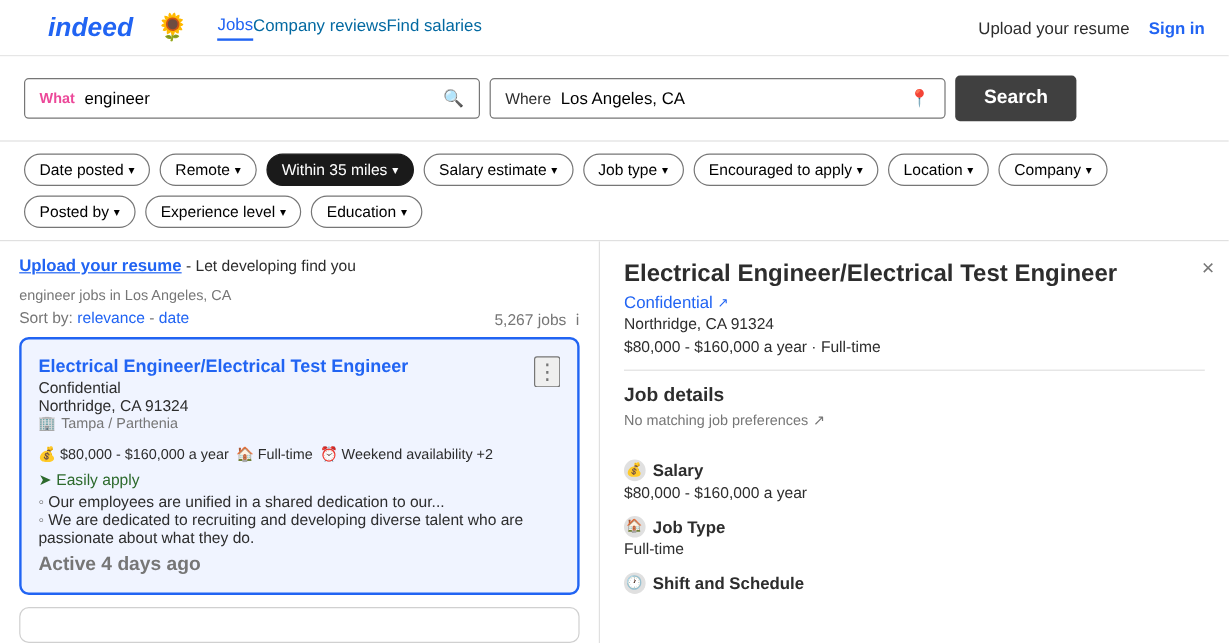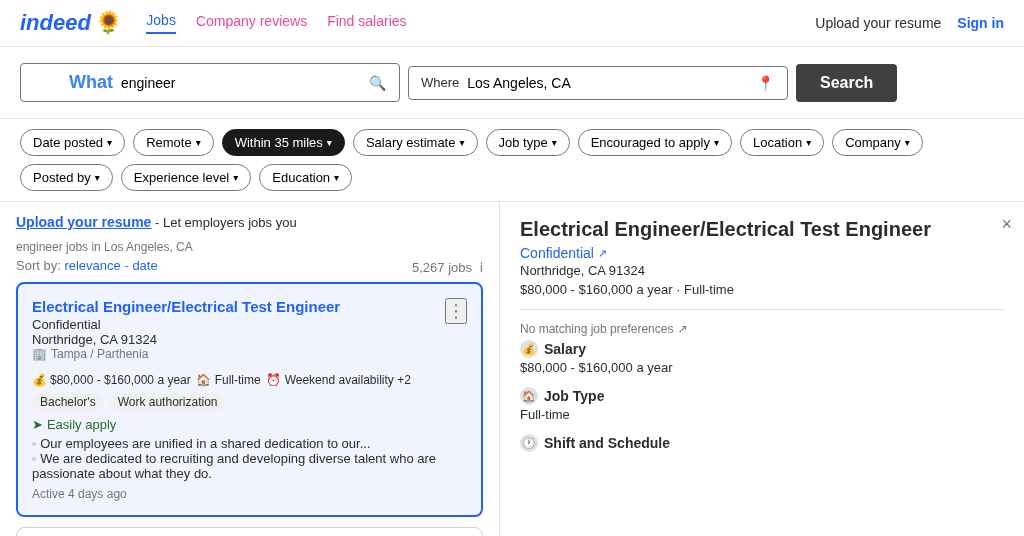--- a/index.html
+++ b/index.html
@@ -1,34 +1,34 @@
 <!DOCTYPE html>
 <html><head>
   <meta charset="utf-8">
   <style>
     * { box-sizing: border-box; margin: 0; padding: 0; }
     body { font-family: -apple-system, BlinkMacSystemFont, 'Segoe UI', Arial, sans-serif; font-size: 14px; background: #fff; color: #2d2d2d; }
 
     
     .header { display: flex; align-items: center; padding: 10px 20px; border-bottom: 1px solid #e0e0e0; background: #fff; gap: 24px; }
-    .logo { display: flex; align-items: center; gap: 4px; }
+    .logo { display: flex; align-items: center; gap: 19px; margin-left: 20px; }
     .logo-text { font-size: 22px; font-weight: 700; color: #2164f3; font-style: italic; }
     .logo-flower { font-size: 22px; }
-    .nav { display: flex; align-items: center; gap: 20px; }
-    .nav-item { font-size: 14px; color: #ec4899; cursor: pointer; padding-bottom: 4px; text-decoration: none; }
+    .nav { display: flex; align-items: center; }
+    .nav-item { font-size: 14px; color: #0369a1; cursor: pointer; padding-bottom: 4px; text-decoration: none; }
     .nav-item.active { color: #2164f3; border-bottom: 2px solid #2164f3; }
     .header-right { margin-left: auto; display: flex; align-items: center; gap: 16px; }
     .upload-resume-link { font-size: 14px; color: #2d2d2d; cursor: pointer; }
     .sign-in-btn { font-size: 14px; color: #2164f3; font-weight: 600; cursor: pointer; border: none; background: none; }
 
     
     .search-bar { background: #fff; padding: 16px 20px; border-bottom: 1px solid #e0e0e0; }
     .search-inputs { display: flex; align-items: center; gap: 8px; }
     .search-field { display: flex; align-items: center; border: 1px solid #767676; border-radius: 4px; padding: 8px 12px; gap: 8px; flex: 1; max-width: 380px; }
-    .search-field label { font-size: 18px; font-weight: 700; color: #3b82f6; white-space: nowrap; margin-left: 36px; }
+    .search-field label { font-size: 12px; font-weight: 700; color: #ec4899; white-space: nowrap; }
     .search-field input { border: none; outline: none; font-size: 14px; flex: 1; }
     .search-field .icon { color: #767676; }
     .where-field { display: flex; align-items: center; border: 1px solid #767676; border-radius: 4px; padding: 8px 12px; gap: 8px; flex: 1; max-width: 380px; }
     .where-field label { font-size: 13px; font-weight: 400; color: #2d2d2d; white-space: nowrap; }
     .where-field input { border: none; outline: none; font-size: 14px; flex: 1; }
     .search-btn { background: #404040; color: #fff; border: none; border-radius: 4px; padding: 10px 24px; font-size: 16px; font-weight: 600; cursor: pointer; white-space: nowrap; }
 
     
     .filters { padding: 10px 20px; display: flex; flex-wrap: wrap; gap: 8px; border-bottom: 1px solid #e0e0e0; }
     .filter-btn { border: 1px solid #767676; border-radius: 20px; padding: 5px 12px; font-size: 13px; cursor: pointer; background: #fff; display: flex; align-items: center; gap: 4px; }
@@ -54,36 +54,36 @@
     .company-name { font-size: 13px; color: #2d2d2d; }
     .location { font-size: 13px; color: #2d2d2d; }
     .company-source { font-size: 12px; color: #767676; display: flex; align-items: center; gap: 4px; margin-bottom: 6px; }
     .job-tags { display: flex; flex-wrap: wrap; gap: 6px; margin: 6px 0; }
     .job-tag { font-size: 12px; color: #2d2d2d; display: flex; align-items: center; gap: 3px; }
     .badge { background: #f0f0f0; border-radius: 12px; padding: 2px 8px; font-size: 12px; }
     .easy-apply { color: #2d6a2d; font-size: 13px; display: flex; align-items: center; gap: 4px; margin: 4px 0; }
     .job-desc { font-size: 13px; color: #2d2d2d; margin: 4px 0; }
     .job-desc ul { list-style: none; padding: 0; }
     .job-desc ul li::before { content: '◦ '; color: #767676; }
-    .active-date { font-size: 12px; color: #767676; margin-top: 6px; }
+    .active-date { font-size: 16px; color: #767676; margin-top: 6px; font-weight: bold; }
     .more-btn { color: #767676; cursor: pointer; font-size: 18px; }
 
     
     .right-panel { flex: 1; overflow-y: auto; padding: 16px 20px; position: relative; }
     .close-btn { position: absolute; top: 12px; right: 12px; cursor: pointer; font-size: 18px; color: #767676; border: none; background: none; }
     .detail-title { font-size: 20px; font-weight: 700; color: #2d2d2d; margin-bottom: 4px; }
     .detail-company { color: #2164f3; font-size: 14px; cursor: pointer; display: flex; align-items: center; gap: 4px; margin-bottom: 2px; }
     .detail-location { font-size: 13px; color: #2d2d2d; margin-bottom: 4px; }
     .detail-salary { font-size: 13px; color: #2d2d2d; margin-bottom: 5px; }
     .apply-area { display: flex; align-items: center; gap: 10px; margin-bottom: 16px; }
     .apply-btn { background: #2164f3; color: #fff; border: none; border-radius: 4px; padding: 10px 28px; font-size: 16px; font-weight: 600; cursor: pointer; }
     .save-btn { border: 1px solid #767676; border-radius: 50%; width: 36px; height: 36px; display: flex; align-items: center; justify-content: center; cursor: pointer; background: #fff; }
     .job-details-section { margin-bottom: 12px; }
     .section-title { font-size: 16px; font-weight: 700; margin-bottom: 4px; }
-    .no-match { font-size: 12px; color: #767676; display: flex; align-items: center; gap: 4px; margin-bottom: 4px; }
+    .no-match { font-size: 12px; color: #767676; display: flex; align-items: center; gap: 4px; margin-bottom: 26px; }
     .detail-row { margin-bottom: 12px; }
     .detail-row-label { font-size: 14px; font-weight: 700; margin-bottom: 2px; display: flex; align-items: center; gap: 6px; }
     .detail-row-value { font-size: 13px; color: #2d2d2d; }
     .divider { border: none; border-top: 1px solid #e0e0e0; margin: 12px 0; }
     .salary-icon, .jobtype-icon, .shift-icon { display: inline-block; width: 18px; height: 18px; background: #e0e0e0; border-radius: 50%; text-align: center; line-height: 18px; font-size: 11px; }
 
     
     .left-panel::-webkit-scrollbar, .right-panel::-webkit-scrollbar { width: 4px; }
     .left-panel::-webkit-scrollbar-thumb, .right-panel::-webkit-scrollbar-thumb { background: #c0c0c0; border-radius: 2px; }
   </style>
@@ -133,21 +133,21 @@
   <button class="filter-btn">Company <span class="chevron">▾</span></button>
   <button class="filter-btn">Posted by <span class="chevron">▾</span></button>
   <button class="filter-btn">Experience level <span class="chevron">▾</span></button>
   <button class="filter-btn">Education <span class="chevron">▾</span></button>
 </div>
 
 <div class="main">
 
   <div class="left-panel">
     <div class="upload-banner">
-      <span class="upload-link">Upload your resume</span><span class="upload-text"> - Let employers jobs you</span>
+      <span class="upload-link">Upload your resume</span><span class="upload-text"> - Let developing find you</span>
     </div>
     <div style="font-size:12px;color:#767676;margin-bottom:4px;">engineer jobs in Los Angeles, CA</div>
     <div class="results-info">
       <div style="font-size:13px;">
         <span>Sort by:</span>
         <span> </span>
         <span class="sort-link">relevance</span>
         <span> - </span>
         <span class="sort-link">date</span>
       </div>
@@ -177,24 +177,20 @@
         </span>
         <span class="job-tag">
           <span>🏠</span>
           <span>Full-time</span>
         </span>
         <span class="job-tag">
           <span>⏰</span>
           <span>Weekend availability +2</span>
         </span>
       </div>
-      <div class="job-tags">
-        <span class="badge">Bachelor's</span>
-        <span class="badge">Work authorization</span>
-      </div>
       <div class="easy-apply">
         <span>➤</span>
         <span>Easily apply</span>
       </div>
       <div class="job-desc">
         <ul>
           <li>Our employees are unified in a shared dedication to our...</li>
           <li>We are dedicated to recruiting and developing diverse talent who are passionate about what they do.</li>
         </ul>
       </div>
@@ -217,20 +213,21 @@
     </div>
     <div class="detail-location">Northridge, CA 91324</div>
     <div class="detail-salary">
       <span>$80,000 - $160,000 a year</span> · <span>Full-time</span>
     </div>
 
 
     <hr class="divider">
 
     <div class="job-details-section">
+      <div class="section-title">Job details</div>
       <div class="no-match">
         <span>No matching job preferences</span>
         <span>↗</span>
       </div>
 
       <div class="detail-row">
         <div class="detail-row-label">
           <span class="salary-icon">💰</span>
           <span>Salary</span>
         </div>

